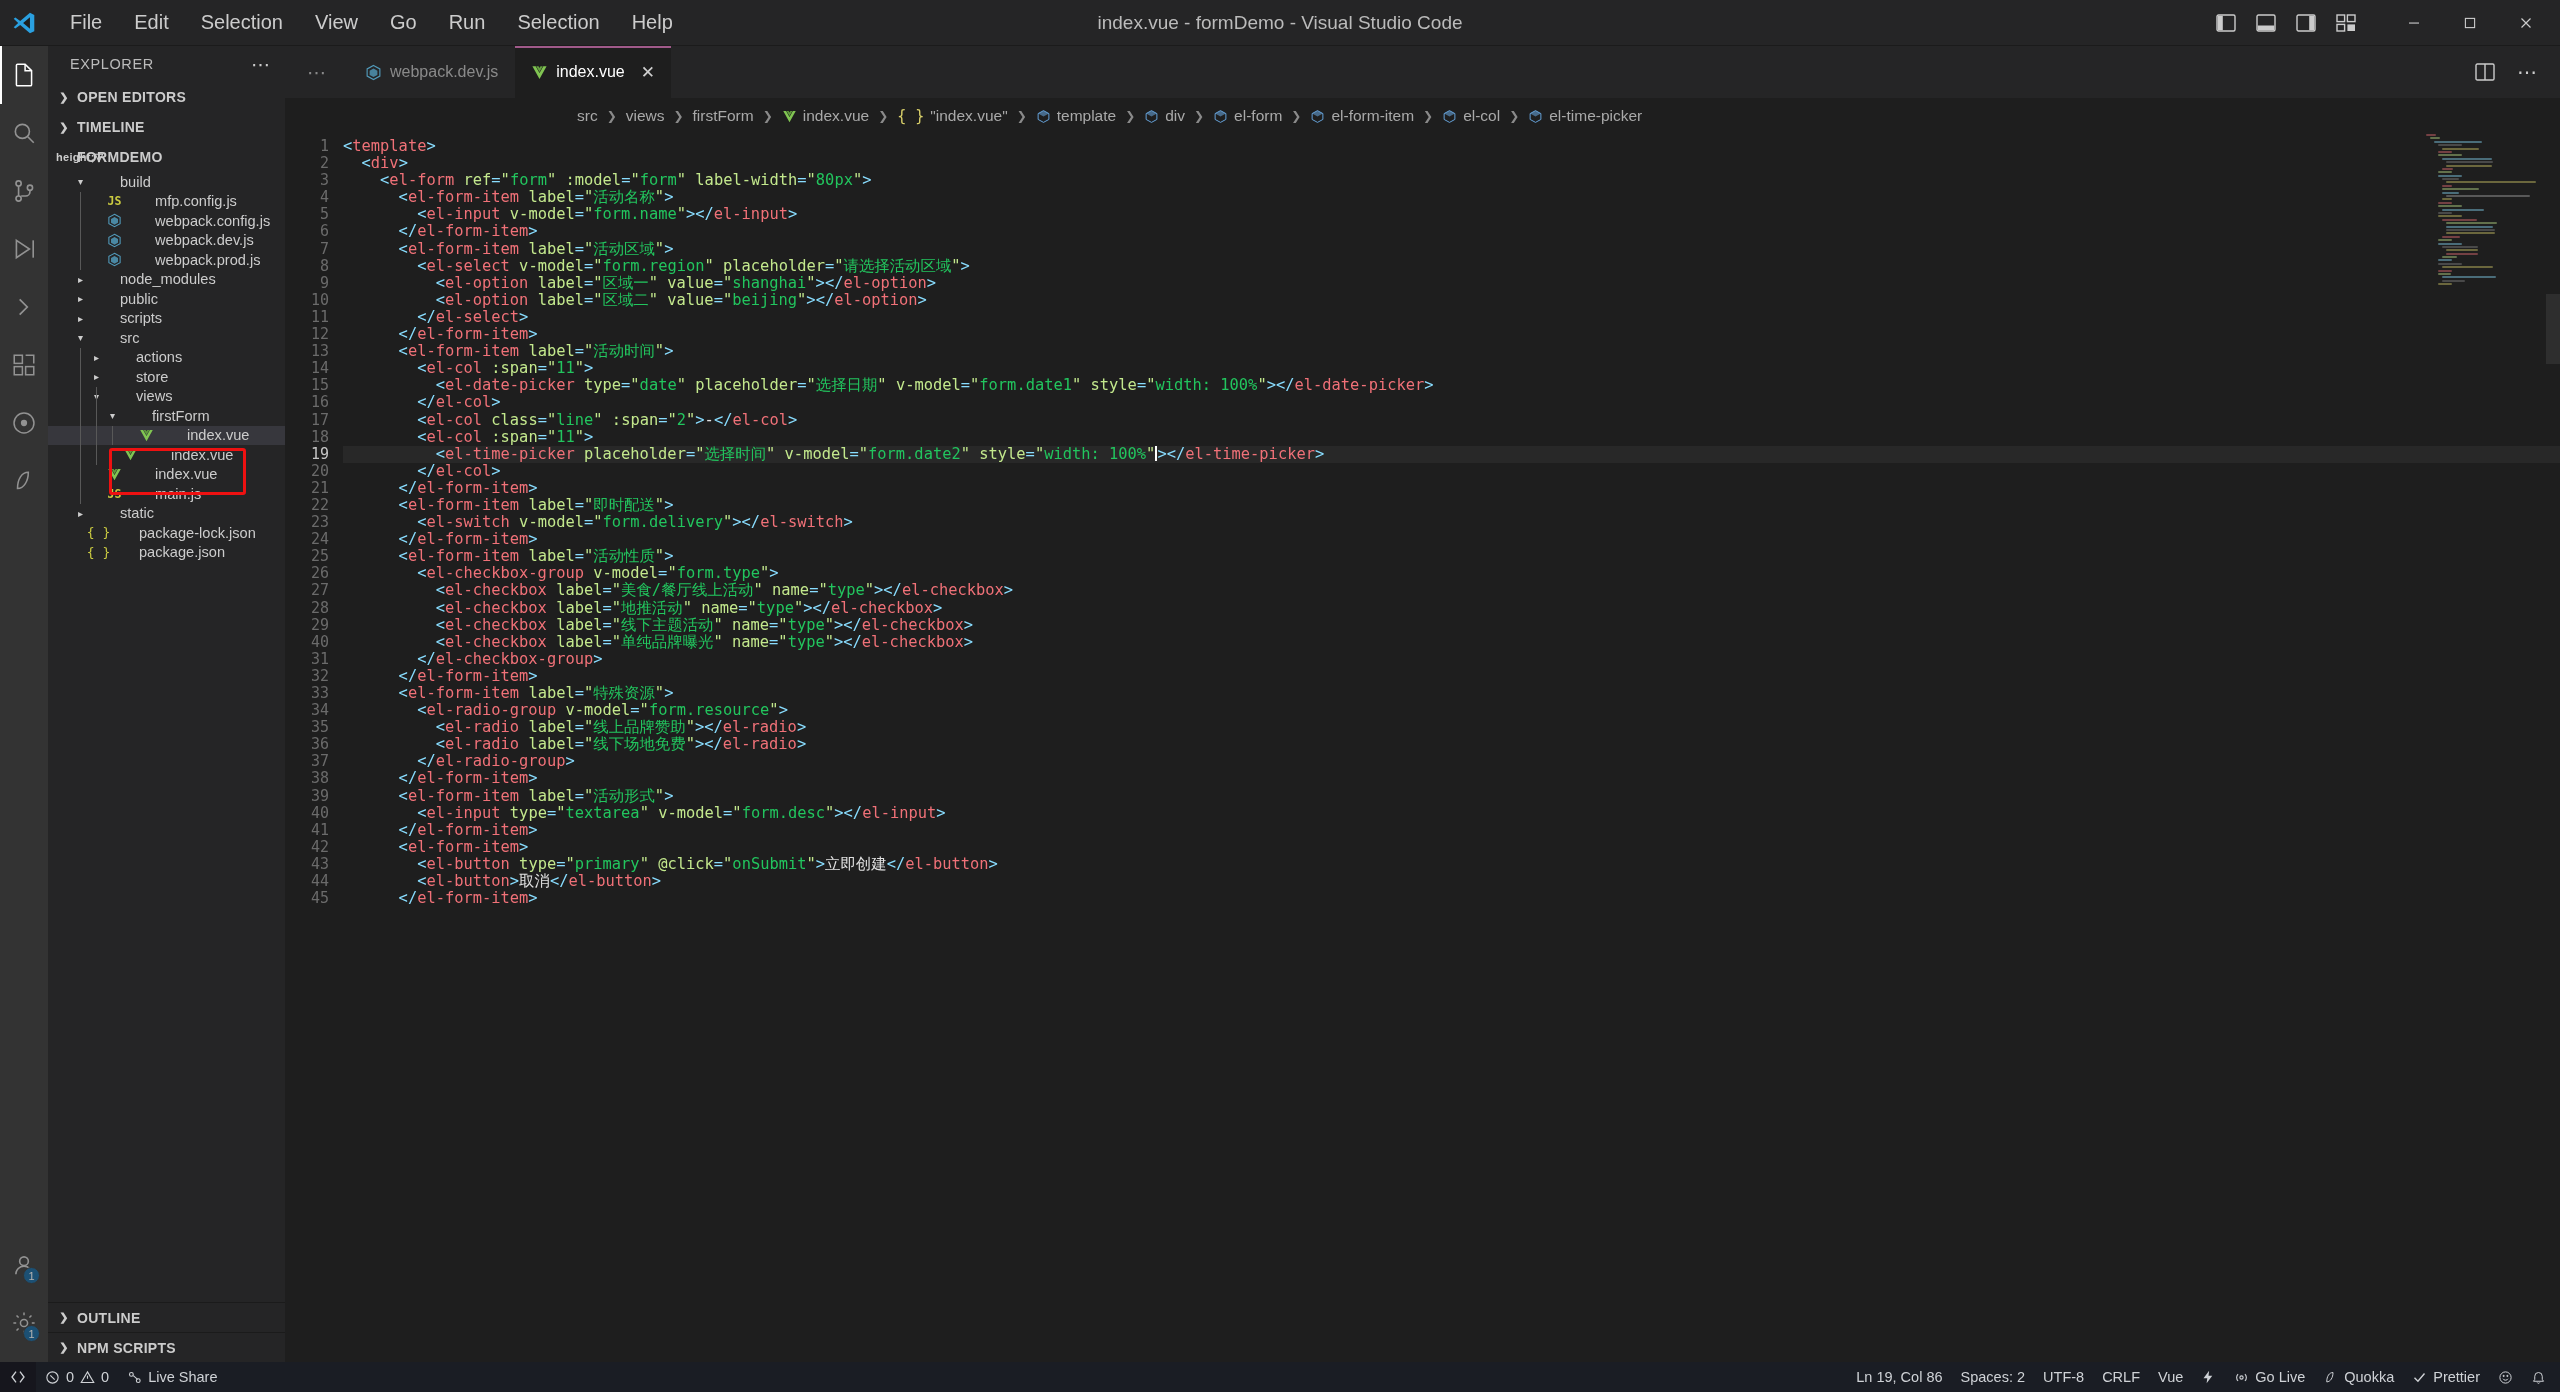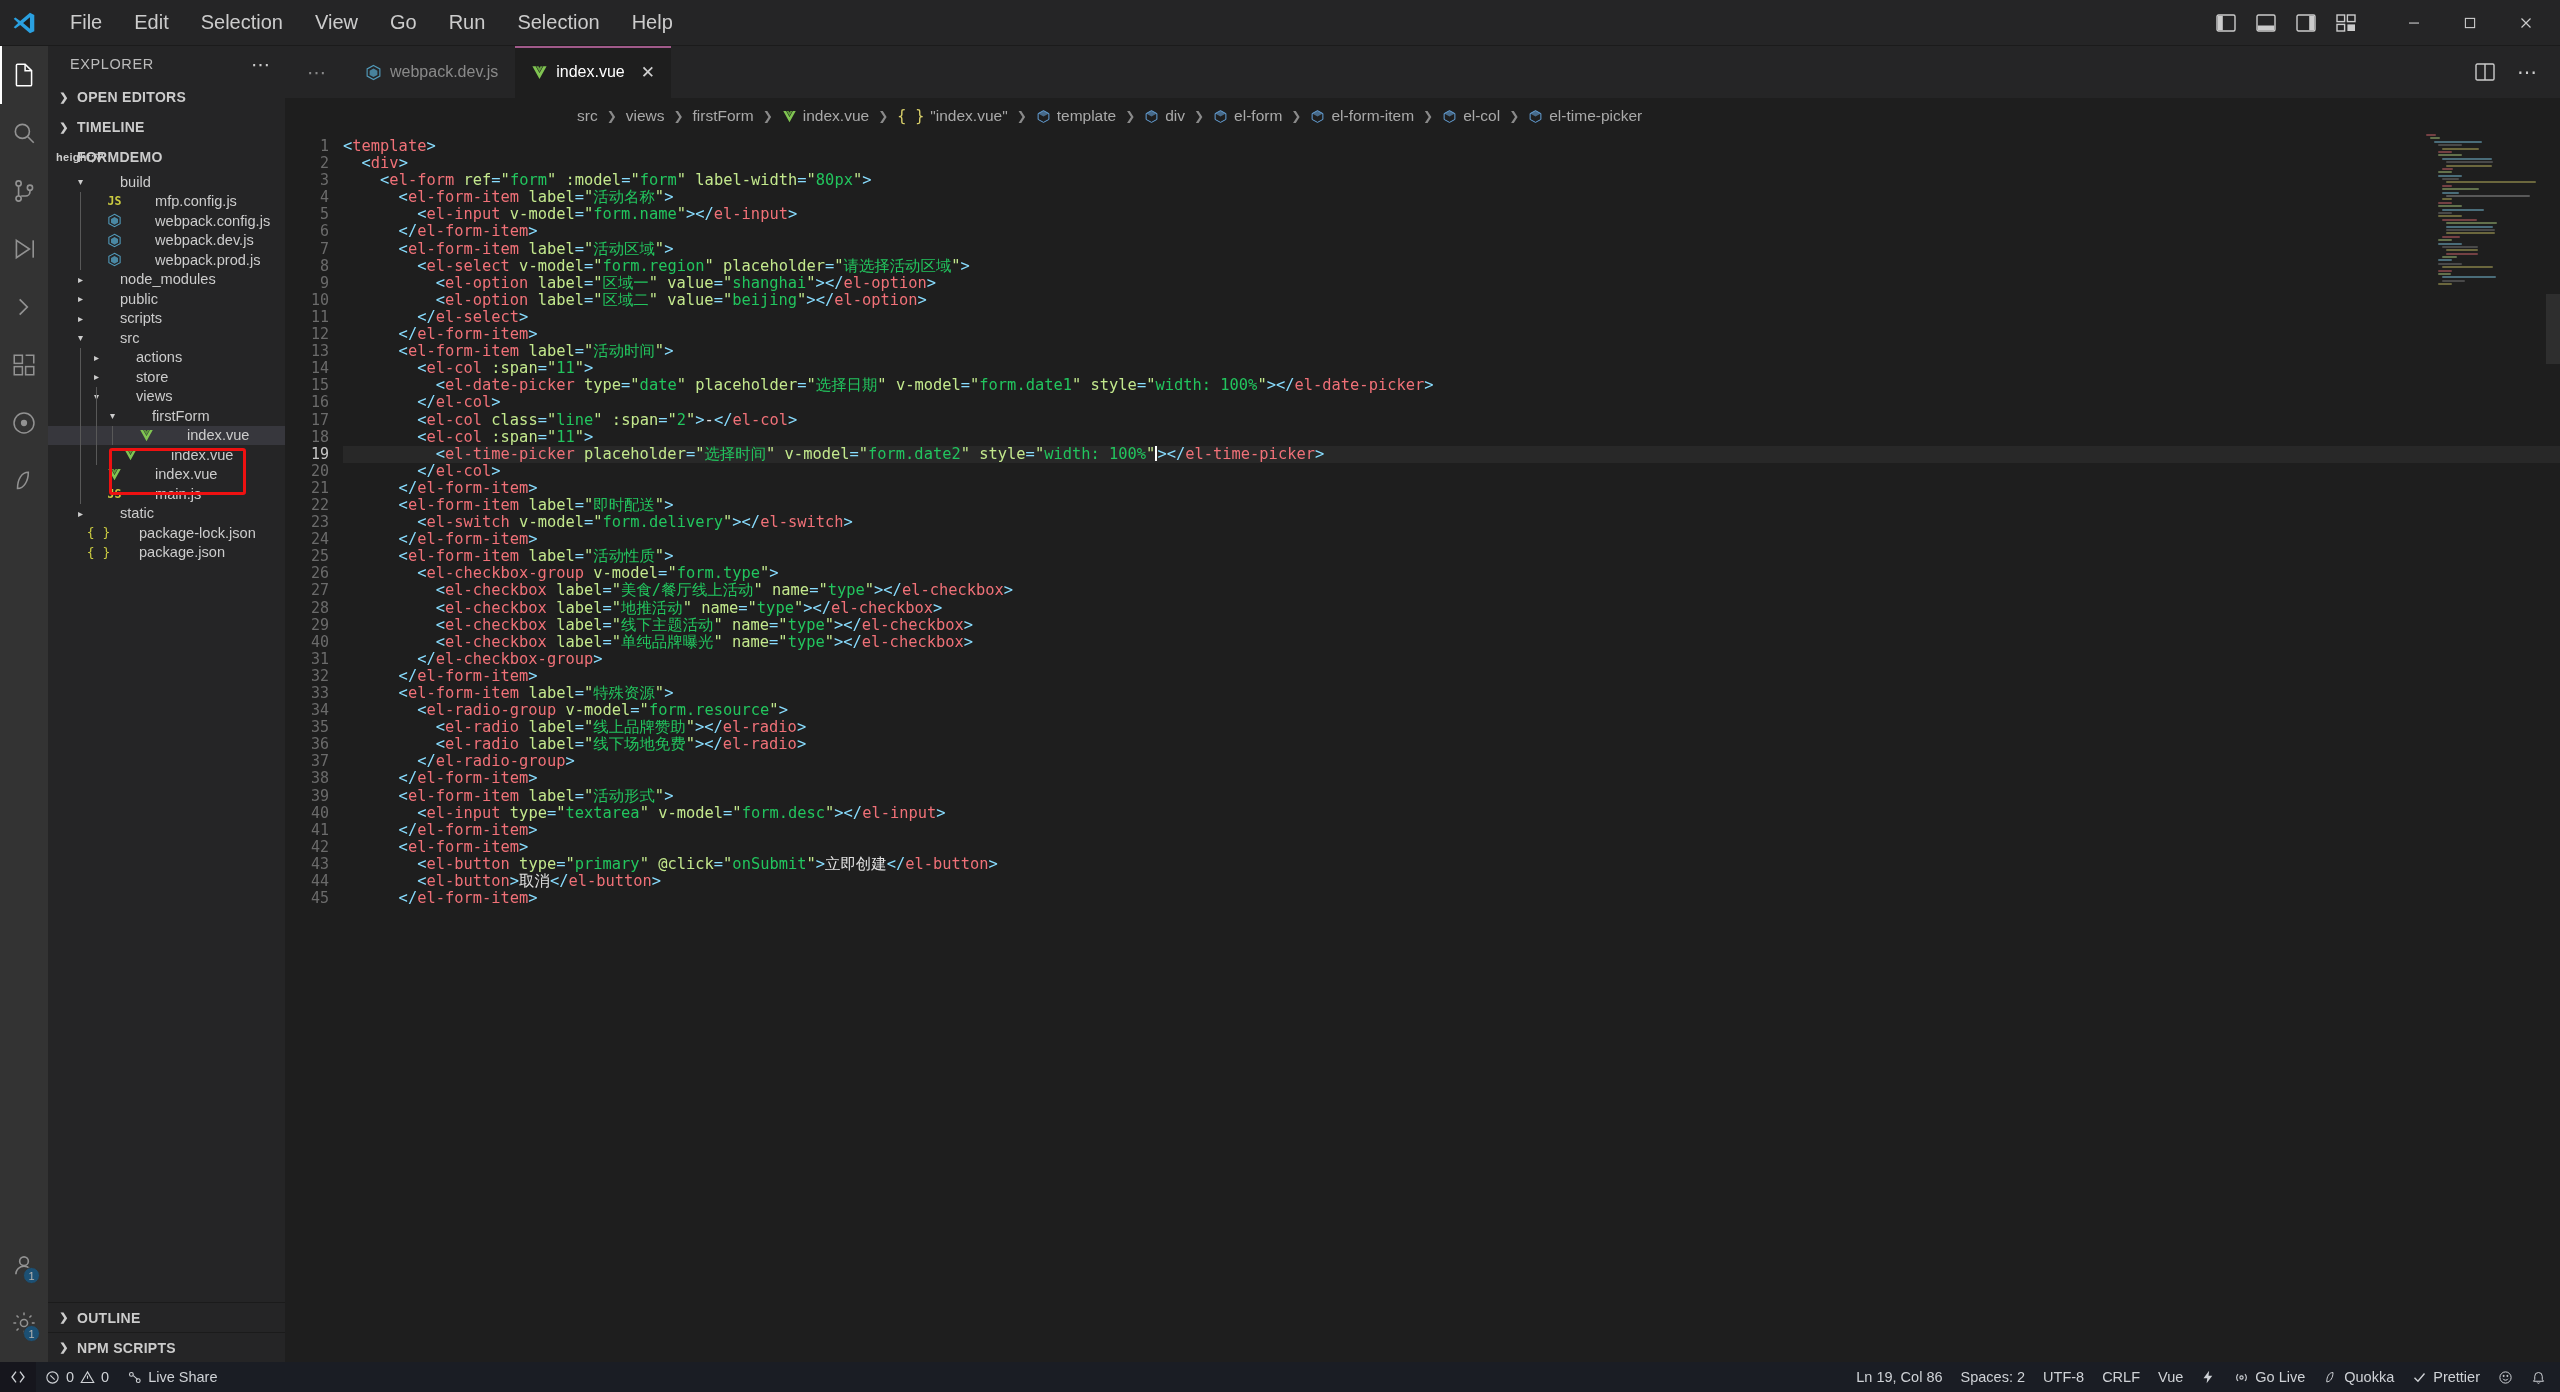--- a/index.html
+++ b/index.html
@@ -175,20 +175,21 @@
     <div class="menu">
       <div class="menu-item">File</div>
       <div class="menu-item">Edit</div>
       <div class="menu-item">Selection</div>
       <div class="menu-item">View</div>
       <div class="menu-item">Go</div>
       <div class="menu-item">Run</div>
       <div class="menu-item">Selection</div>
       <div class="menu-item">Help</div>
     </div>
+    <div class="win-title">index.vue - formDemo - Visual Studio Code</div>
     <div class="win-ctrl">
       <div class="layout-icons">
         <span>
           <svg width="20" height="18" viewBox="0 0 20 18">
               <rect x="1" y="1" width="18" height="16" rx="1.5" fill="none" stroke="#cccccc" stroke-width="1.4"></rect>
               <rect x="1.8" y="1.8" width="5" height="14.4" fill="#cccccc"></rect>
             </svg>
         </span>
         <span>
           <svg width="20" height="18" viewBox="0 0 20 18">

